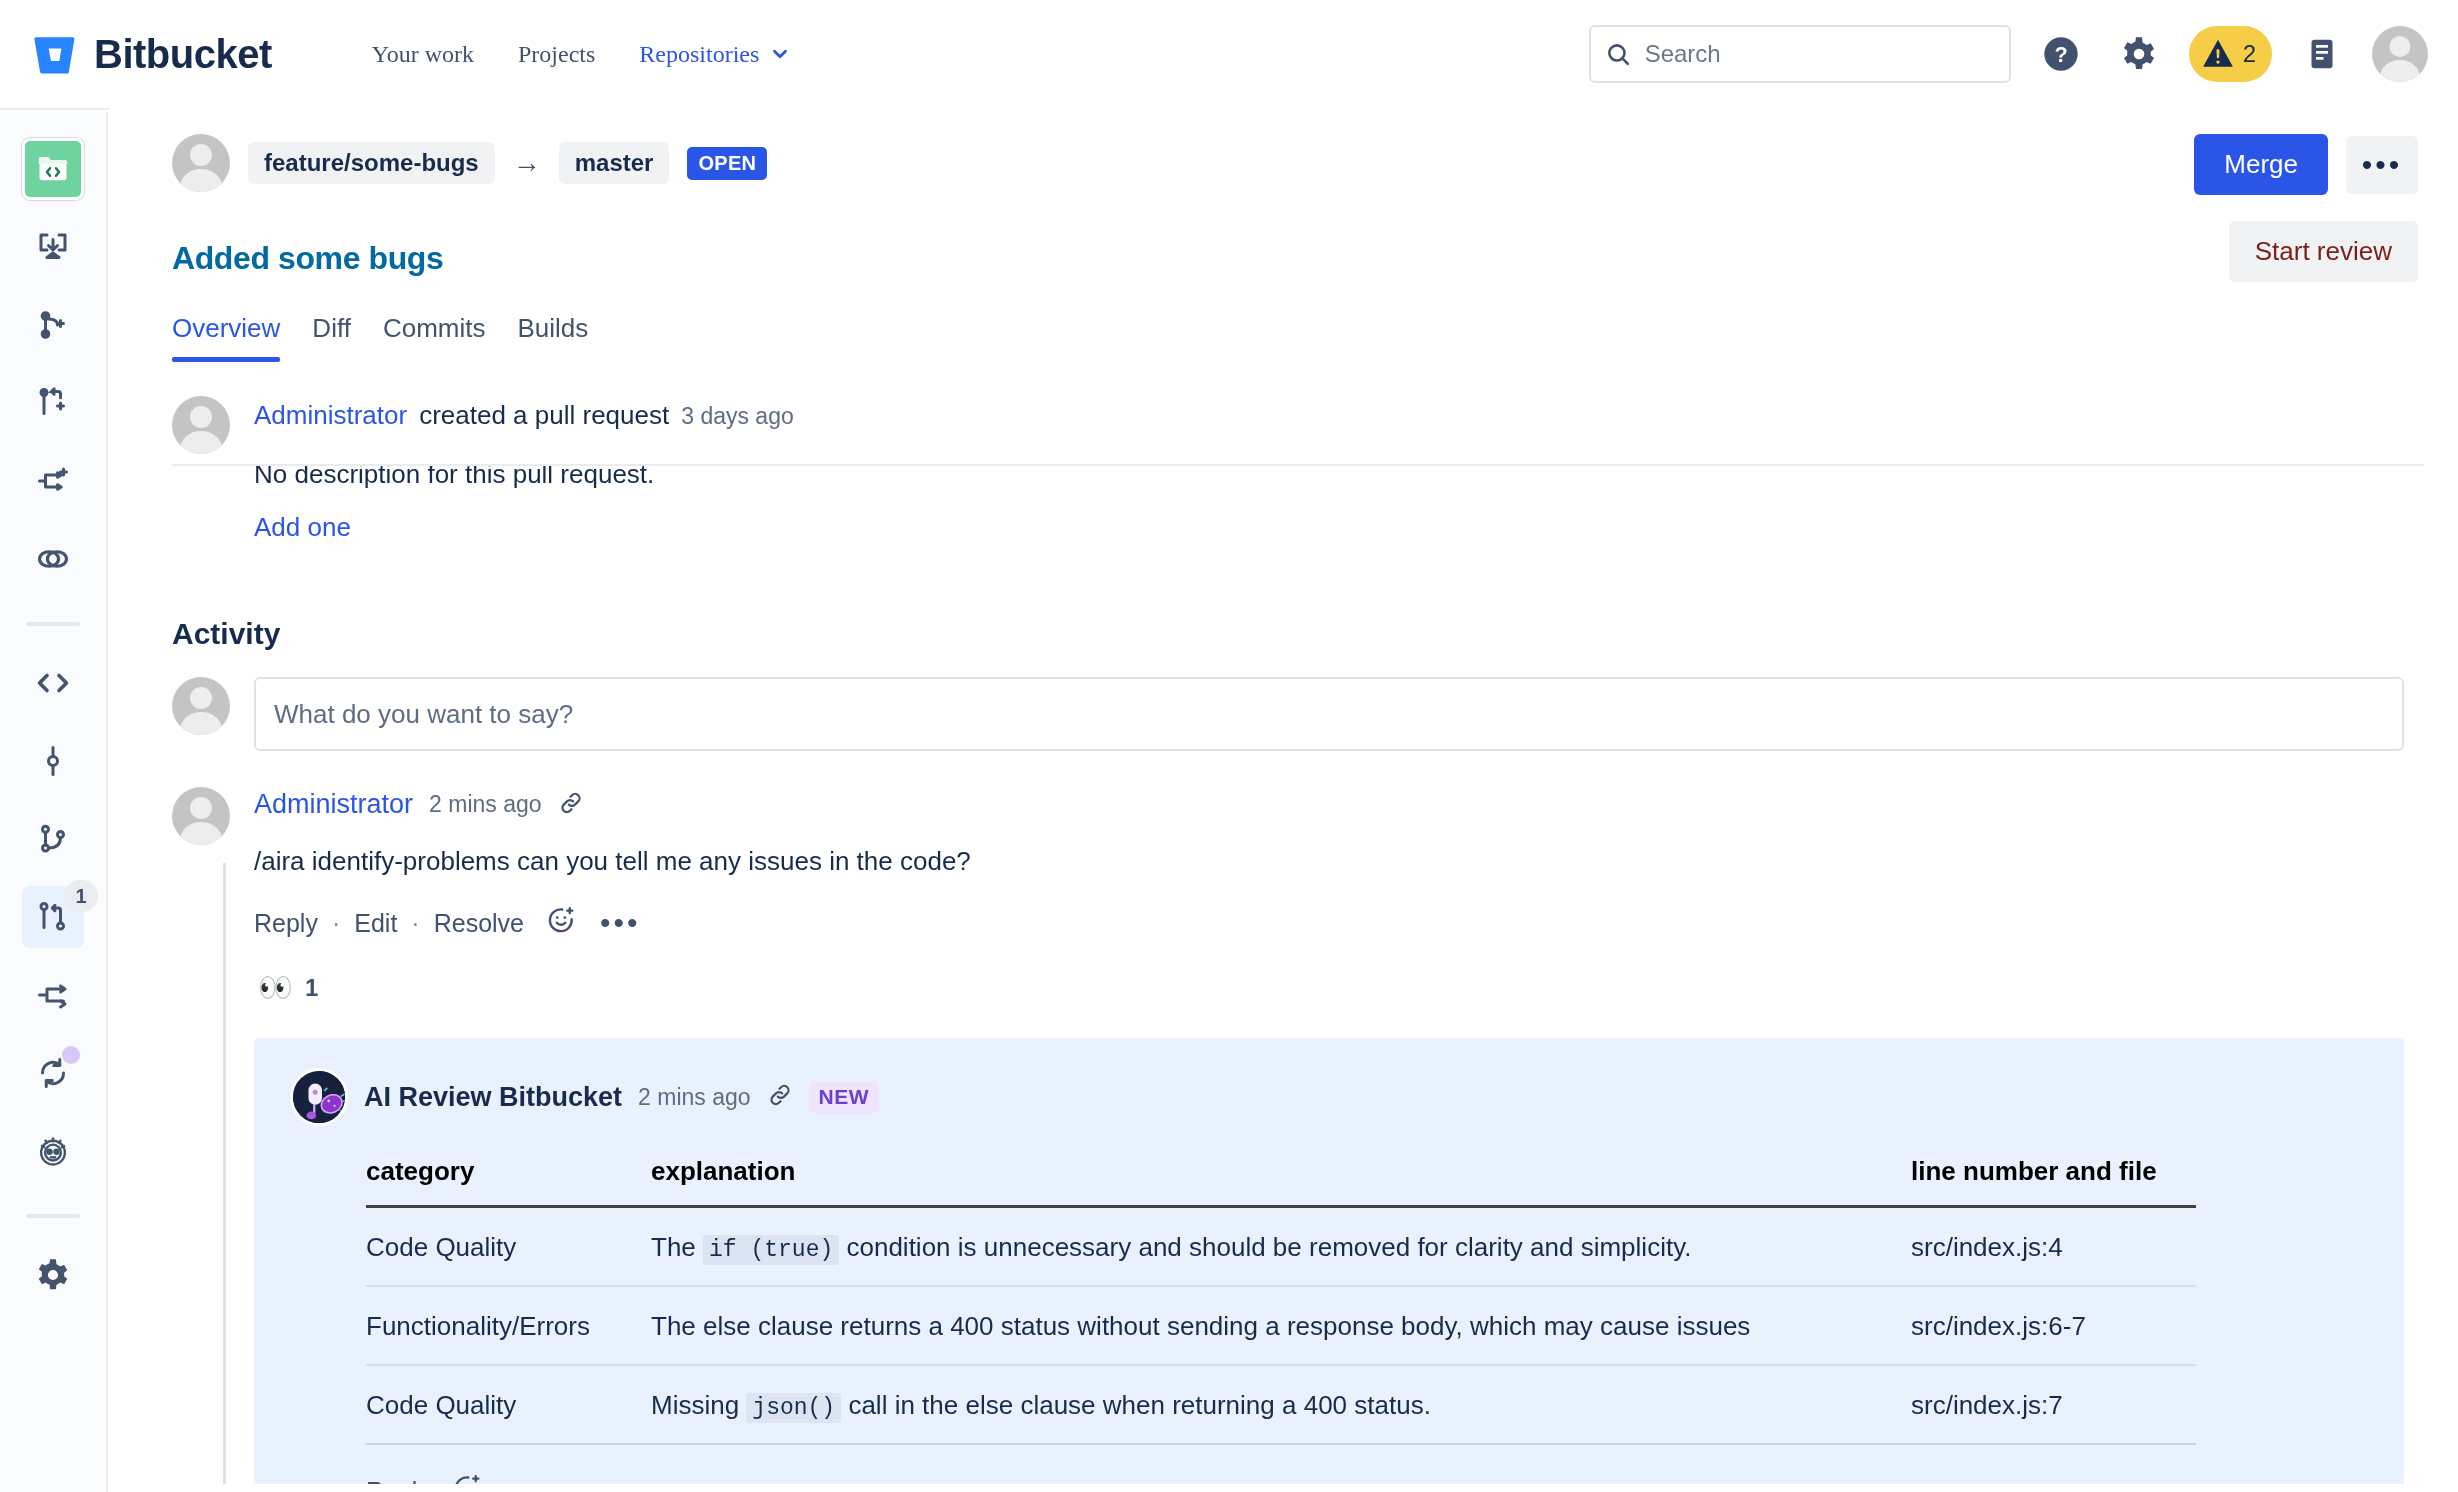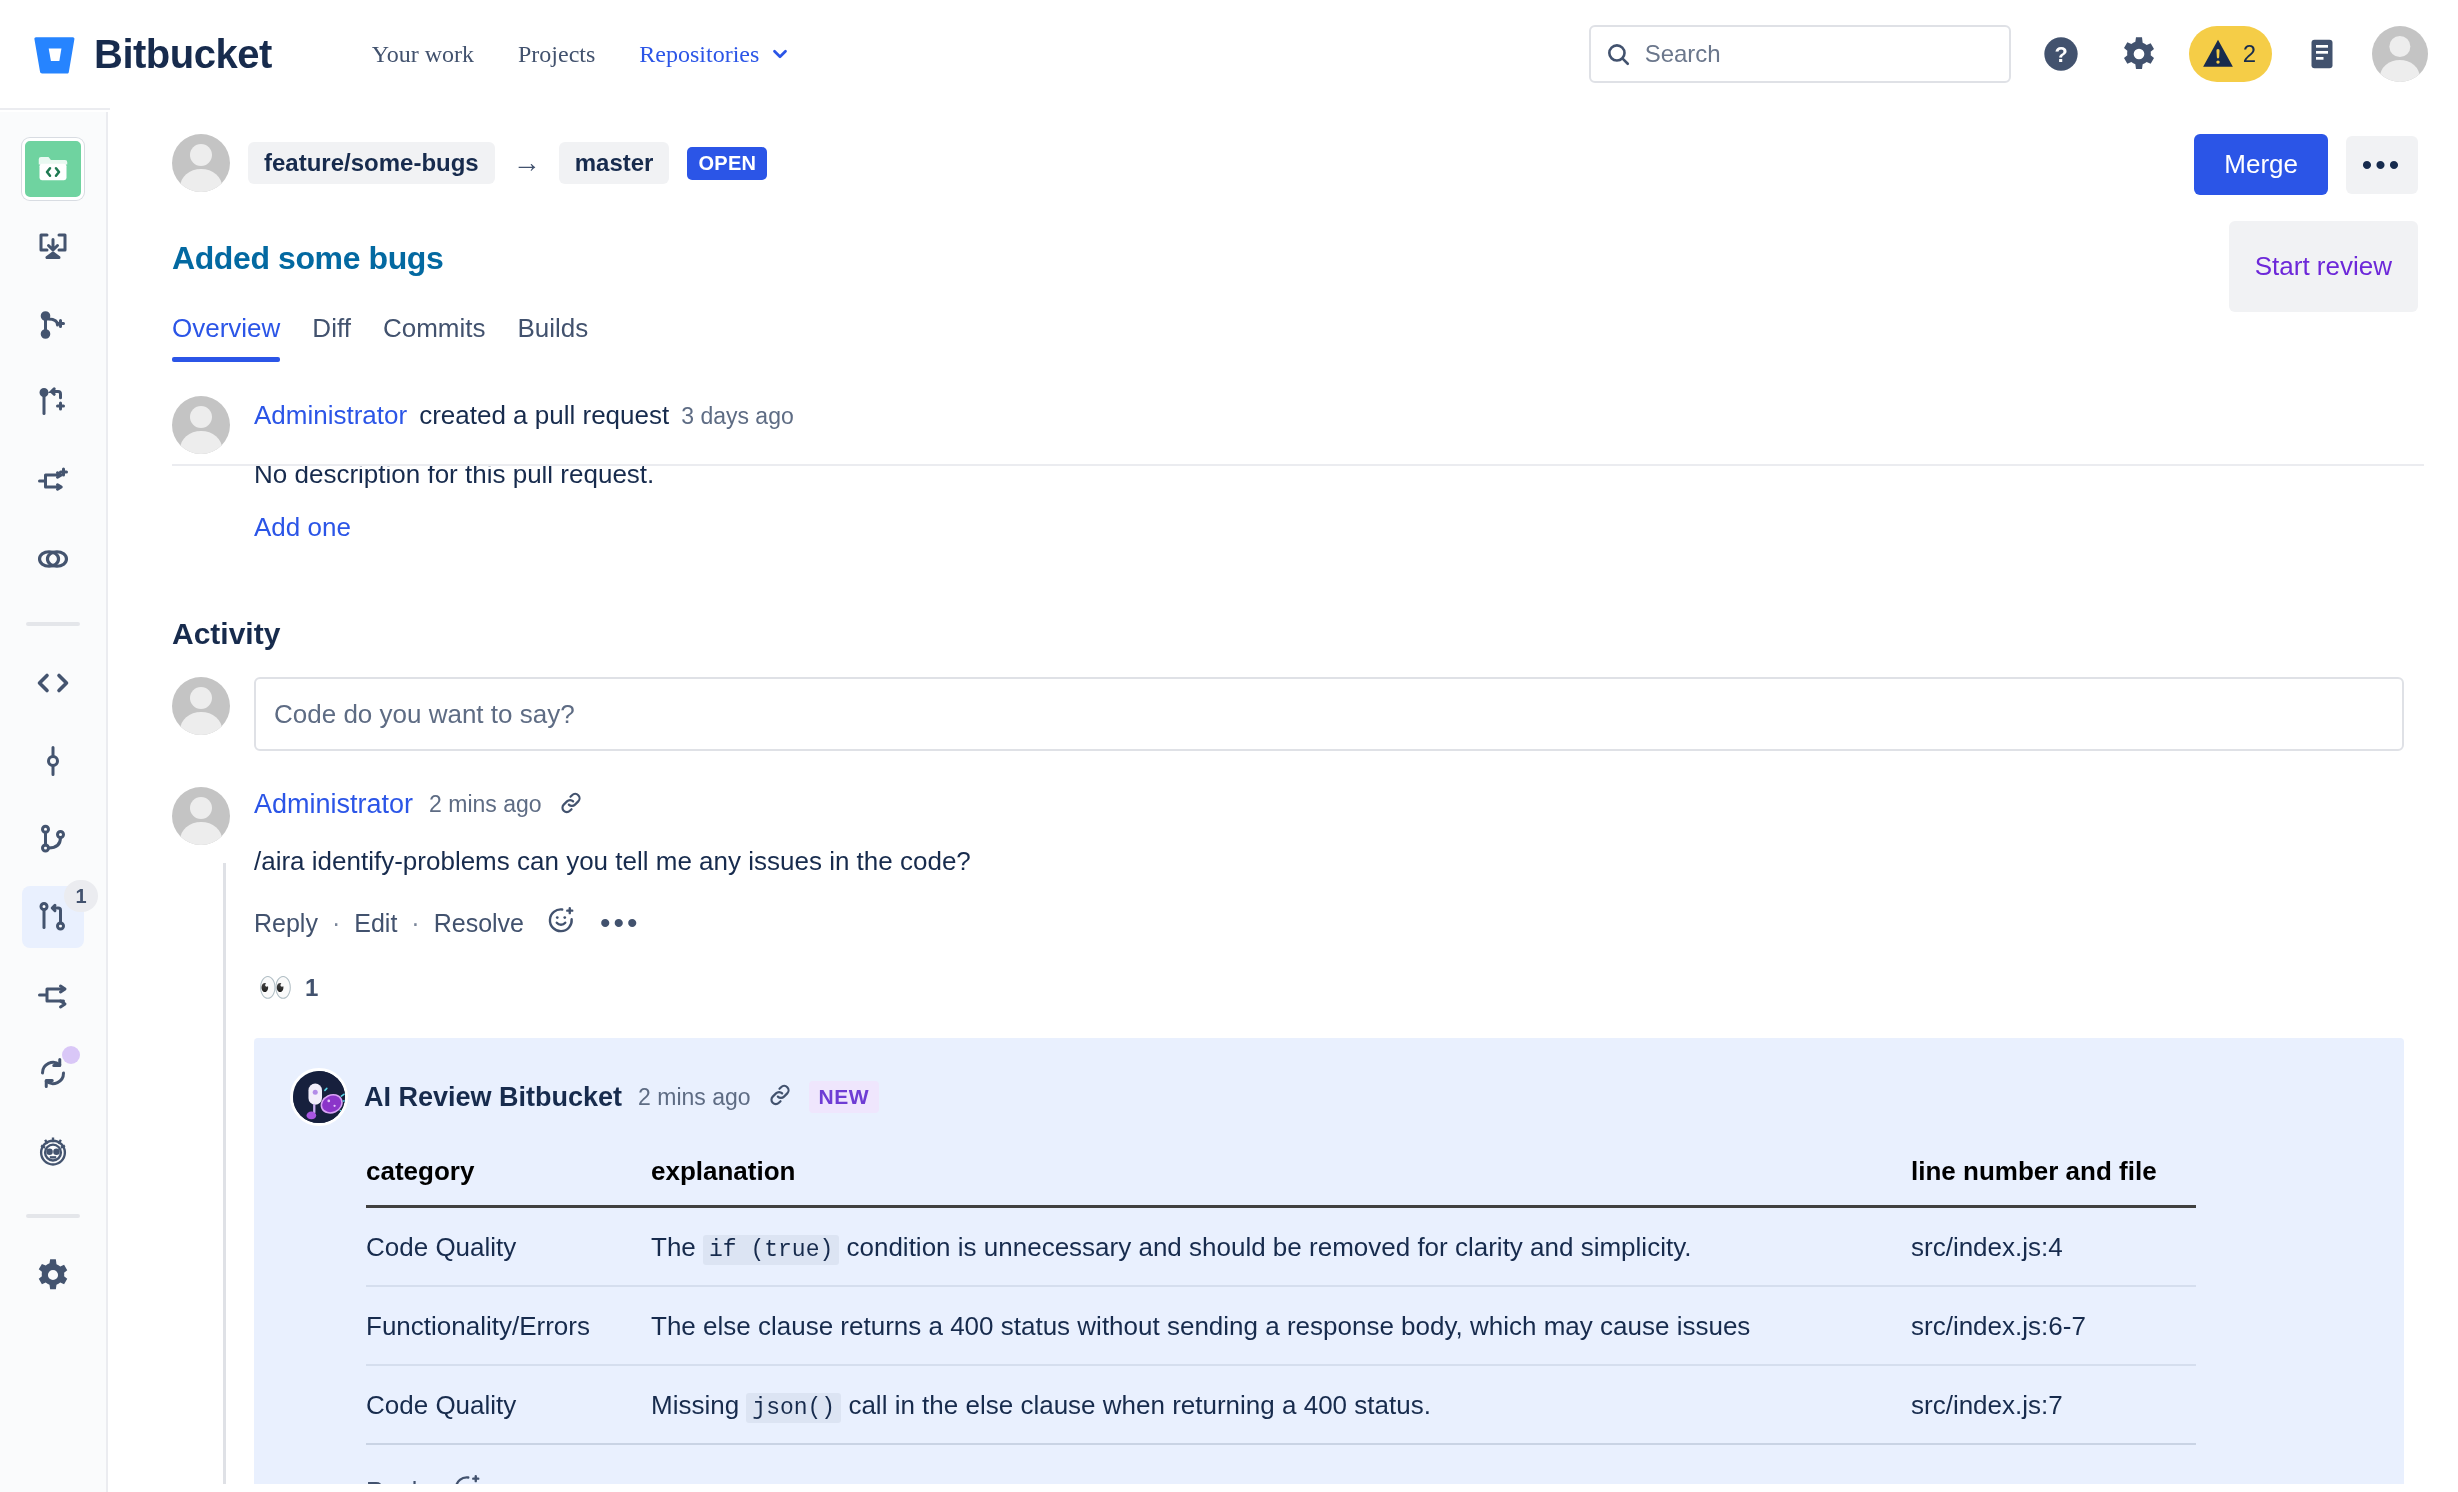--- a/index.html
+++ b/index.html
@@ -160,22 +160,22 @@
     position: absolute; top: 30px; right: 40px;
     display: flex; flex-direction: column; align-items: flex-end; gap: 26px;
   }
   .ha-row { display: flex; align-items: center; gap: 18px; }
   .btn-merge {
     background: #2B55E7; color: #fff; border: none; border-radius: 6px;
     font-size: 26px; font-weight: 500; padding: 15px 30px; cursor: pointer;
     font-family: "Liberation Sans", sans-serif;
   }
   .btn-ghost {
-    background: #F1F2F4; color: #6d28d9; border: none; border-radius: 6px;
-    font-size: 26px; padding: 30px 26px; cursor: pointer;
+    background: #F1F2F4; color: #7f1d1d; border: none; border-radius: 6px;
+    font-size: 26px; padding: 15px 26px; cursor: pointer;
     font-family: "Liberation Sans", sans-serif;
   }
   .btn-more {
     background: #F1F2F4; border: none; border-radius: 6px;
     width: 72px; height: 58px; cursor: pointer;
     display:flex; align-items:center; justify-content:center;
     letter-spacing: 3px; color:#172B4D; font-size: 30px; line-height: 0;
   }
 
   
@@ -504,21 +504,21 @@
         <span class="link">Add one</span>
       </div>
     </div>
   </div>
 
   <div class="activity-title">Activity</div>
 
   <div class="comment-input-row">
     <div class="av" style="width:58px;height:58px"></div>
     <div class="comment-input">
-      <span>Code do you want to say?</span>
+      <span>What do you want to say?</span>
     </div>
   </div>
 
   <div class="thread">
     <div class="thread-line"></div>
 
     <div class="comment">
       <div class="av" style="width:58px;height:58px"></div>
       <div class="c-body">
         <div class="c-head">

